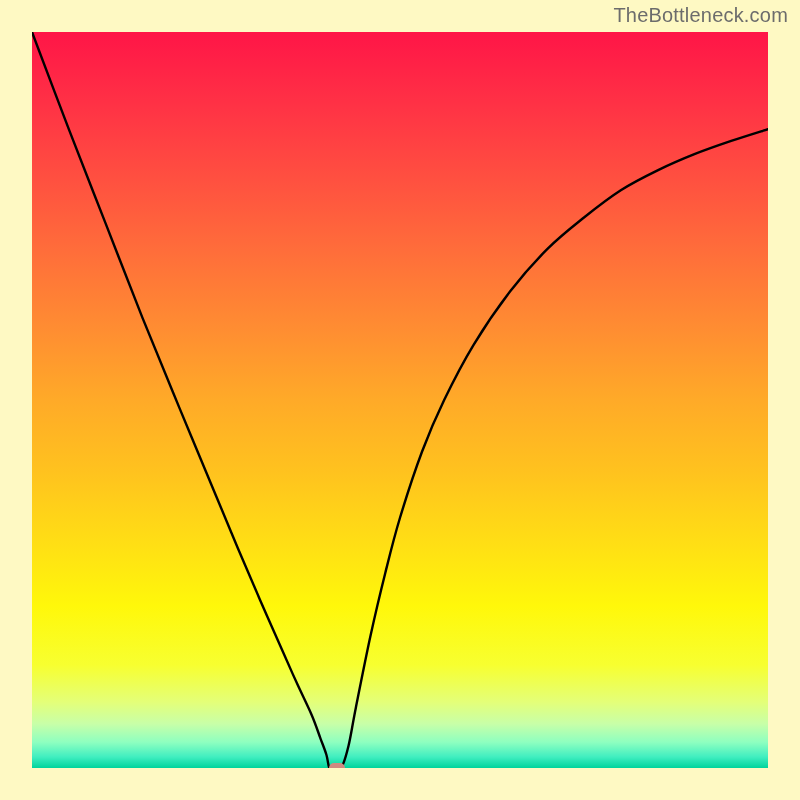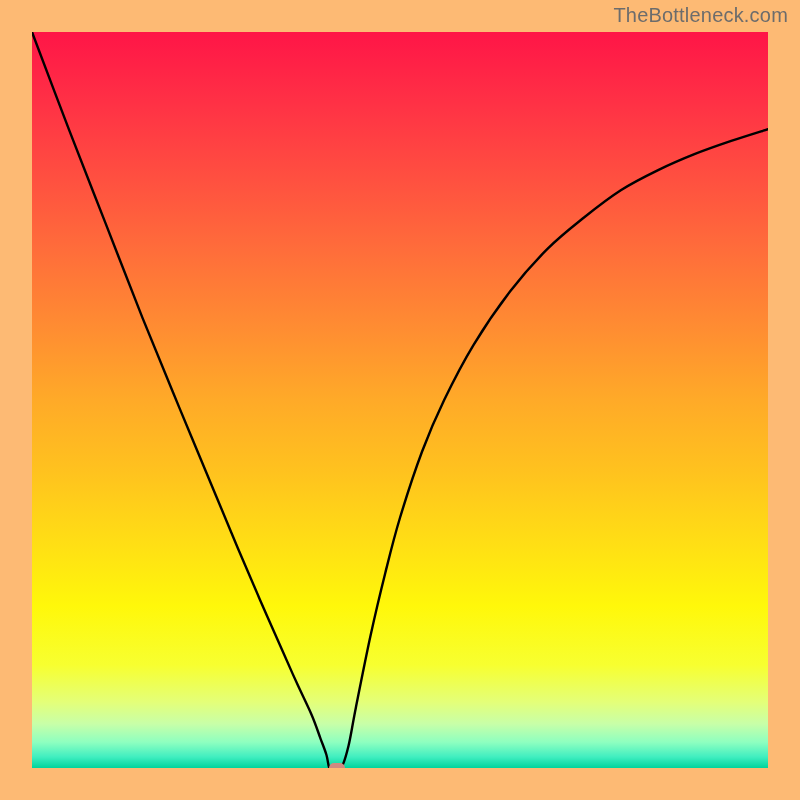--- a/index.html
+++ b/index.html
@@ -10,21 +10,21 @@
     background: #000000;
     overflow: hidden;
     font-family: Arial, Helvetica, sans-serif;
   }
   .frame {
     position: absolute;
     top: 0;
     left: 0;
     width: 800px;
     height: 800px;
-    background: #fdba74;
+    background: #fef9c3;
   }
   .plot-area {
     position: absolute;
     left: 32px;
     top: 32px;
     width: 736px;
     height: 736px;
     overflow: hidden;
   }
   .gradient {

